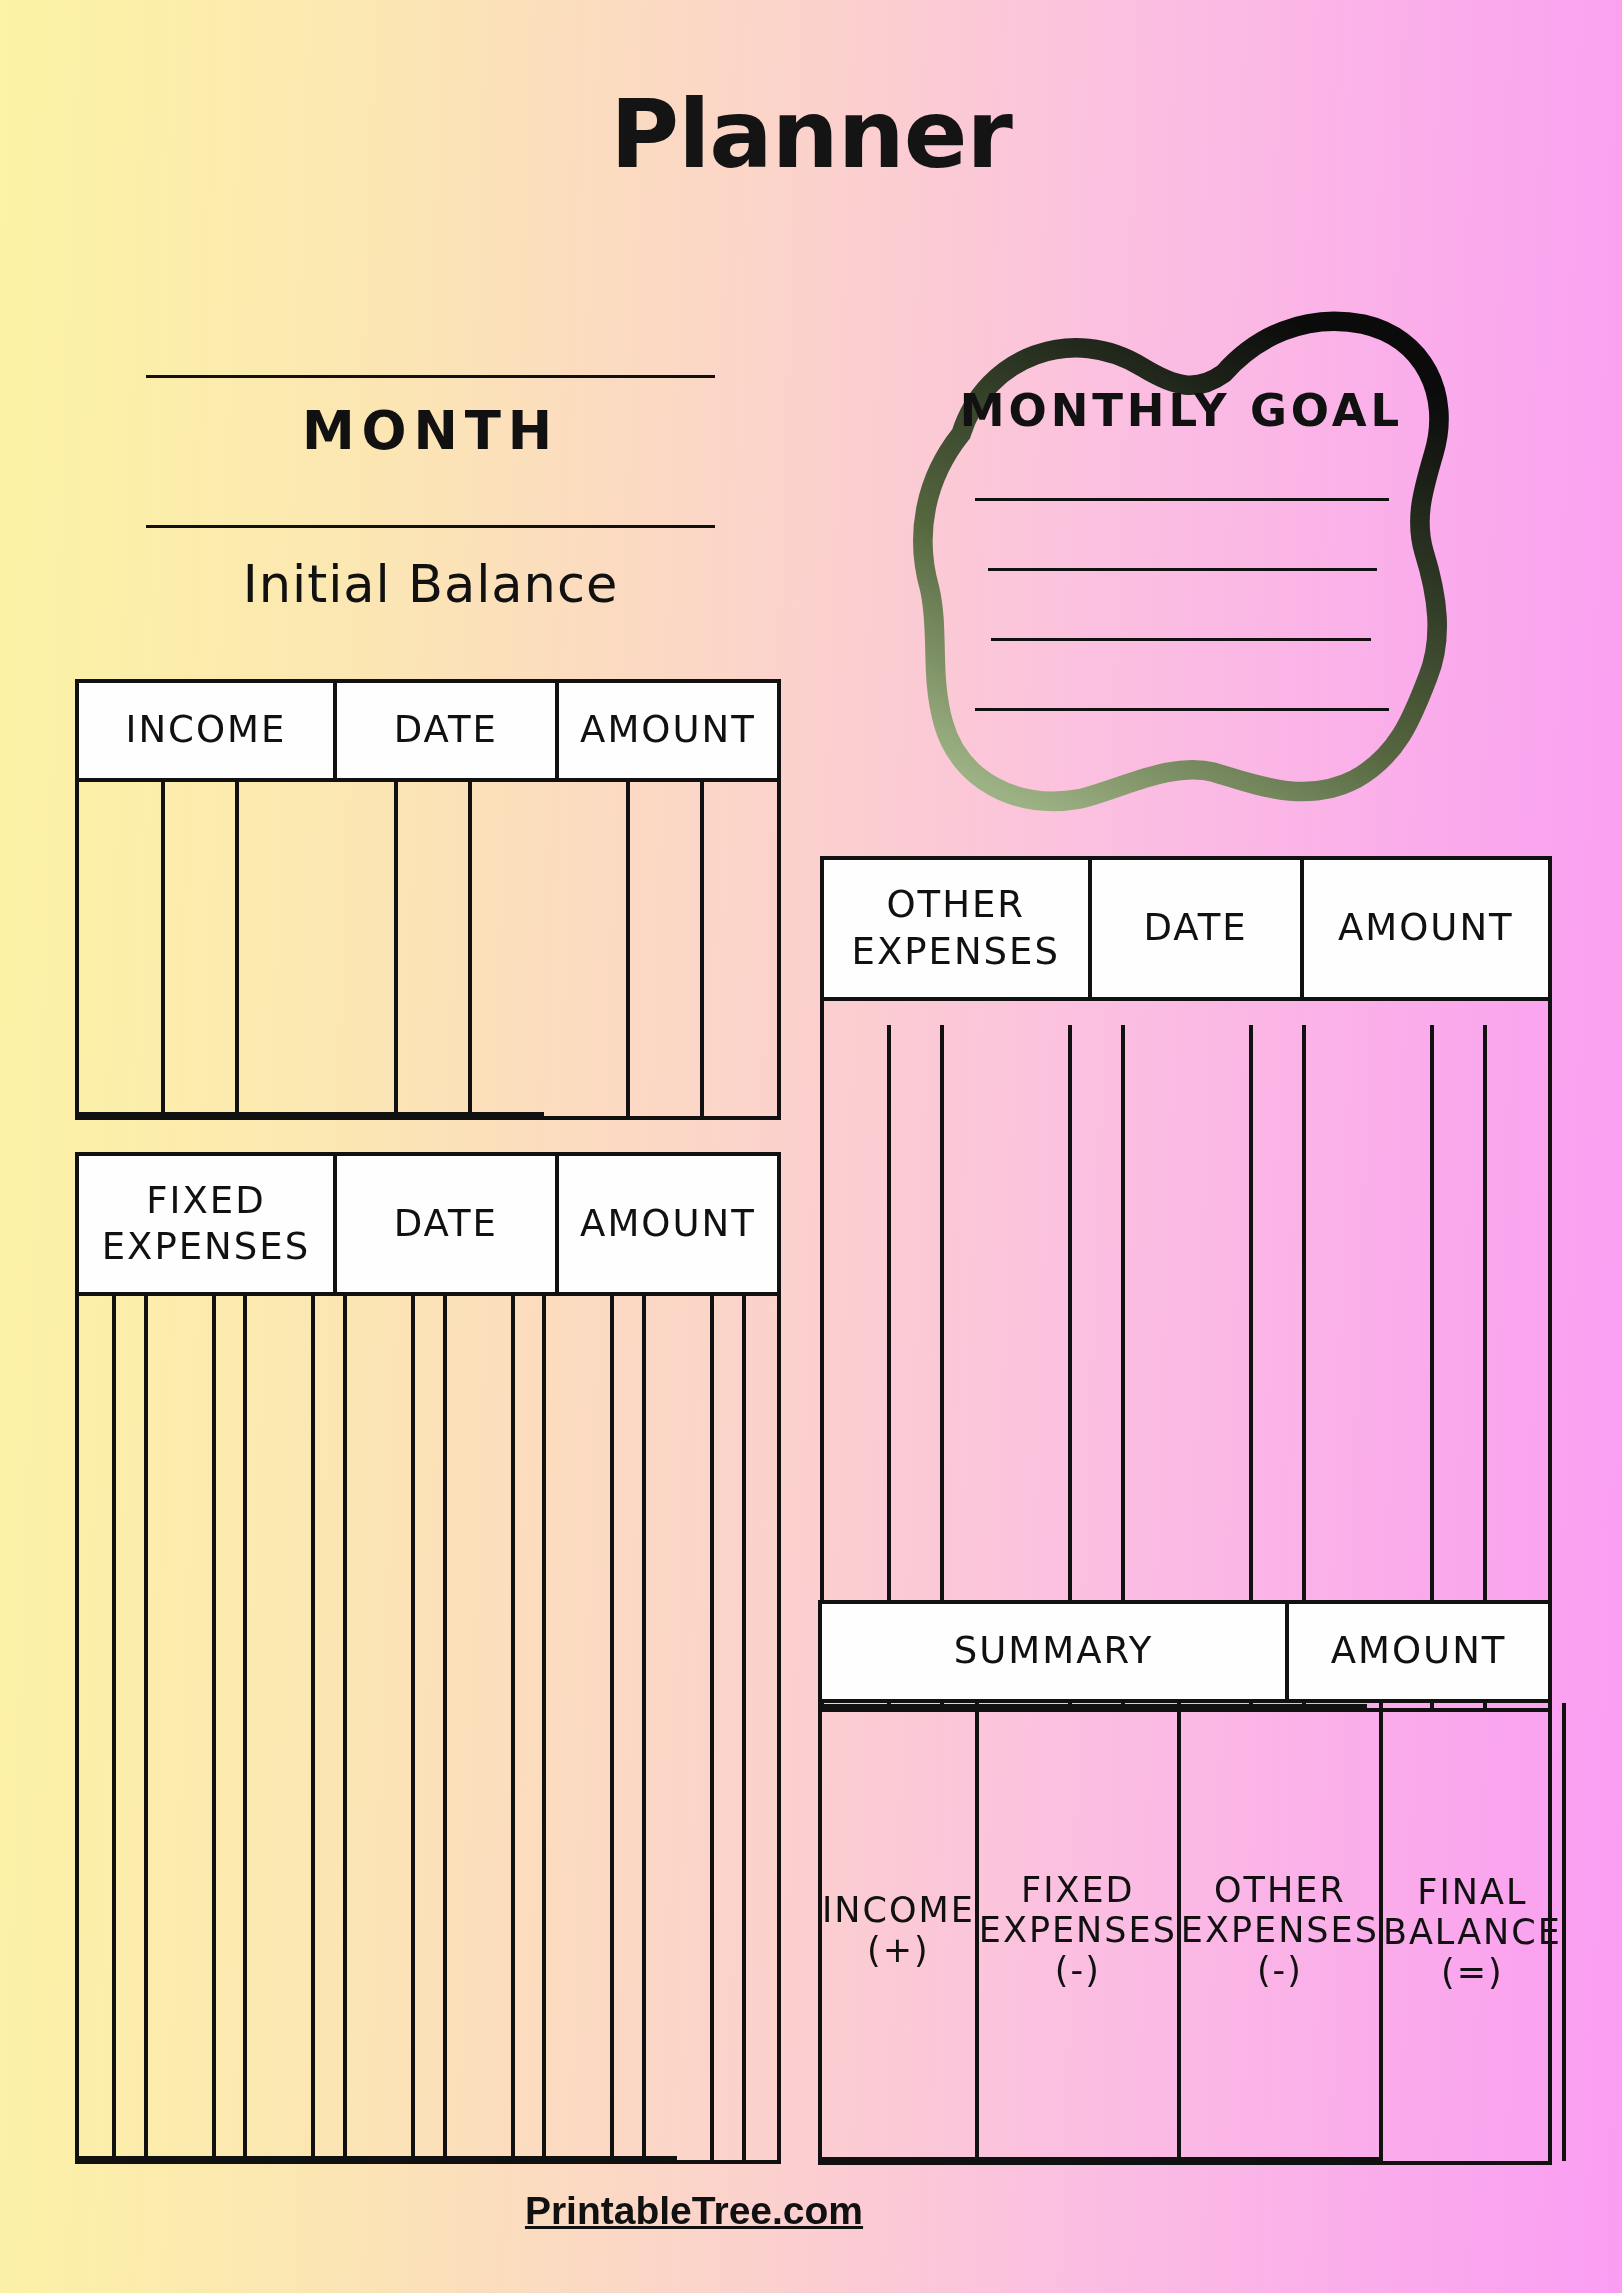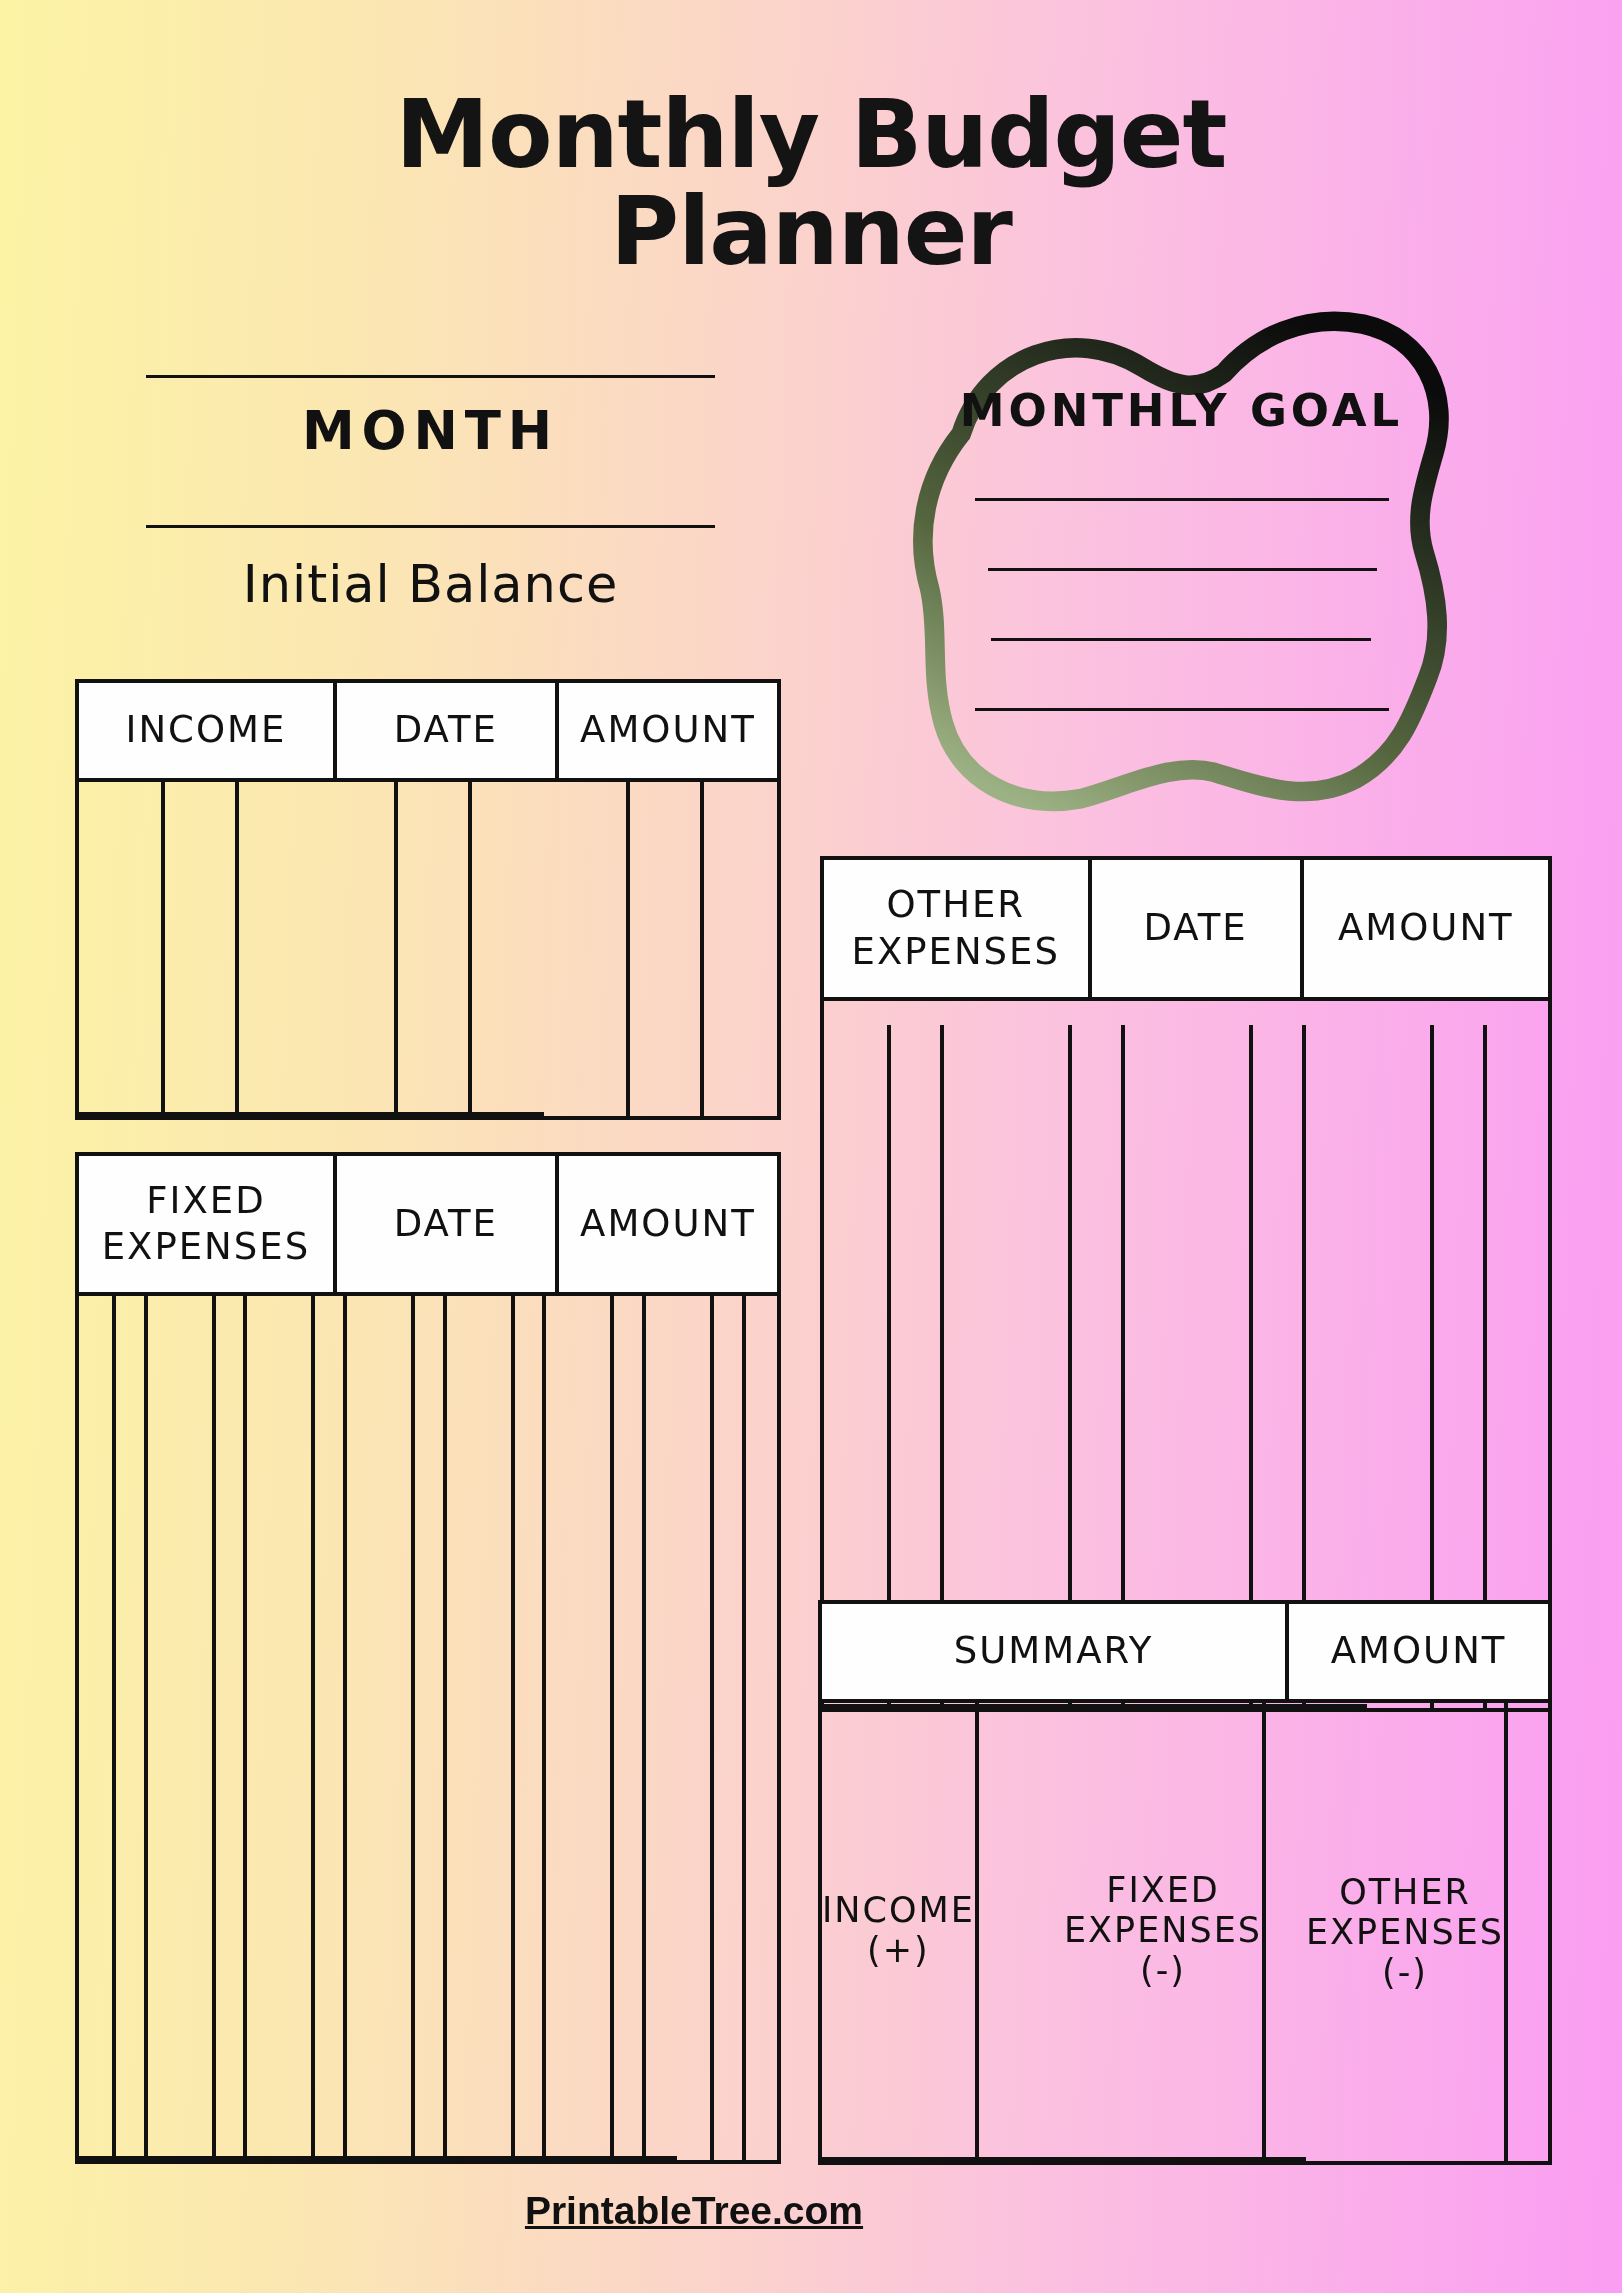--- a/index.html
+++ b/index.html
@@ -49,21 +49,20 @@
   .footer{position:absolute;left:0;top:2189px;width:1388px;text-align:center;}
   .footer a{font-family:"Liberation Sans",sans-serif;font-size:39px;font-weight:bold;
     color:var(--ink);text-decoration:underline;}
 </style>
 </head>
 <body>
 
 <div class="page">
 
   <div class="title">
-    <div>Monthly Budget</div>
     <div>Planner</div>
   </div>
 
   <div class="rule m1"></div>
   <div class="month-label">MONTH</div>
   <div class="rule m2"></div>
   <div class="initial-balance">Initial Balance</div>
 
   <svg class="goal-svg" viewBox="0 0 620 575">
     <defs>
@@ -198,20 +197,24 @@
         <div class="td"></div>
       </div>
       <div class="tr">
         <div class="td label">FIXED EXPENSES (-)</div>
         <div class="td"></div>
       </div>
       <div class="tr">
         <div class="td label">OTHER EXPENSES (-)</div>
         <div class="td"></div>
       </div>
+      <div class="tr">
+        <div class="td label">FINAL BALANCE (=)</div>
+        <div class="td"></div>
+      </div>
     </div>
   </div>
 
   <div class="footer">
     <a href="#">PrintableTree.com</a>
   </div>
 
 </div>
 
 

